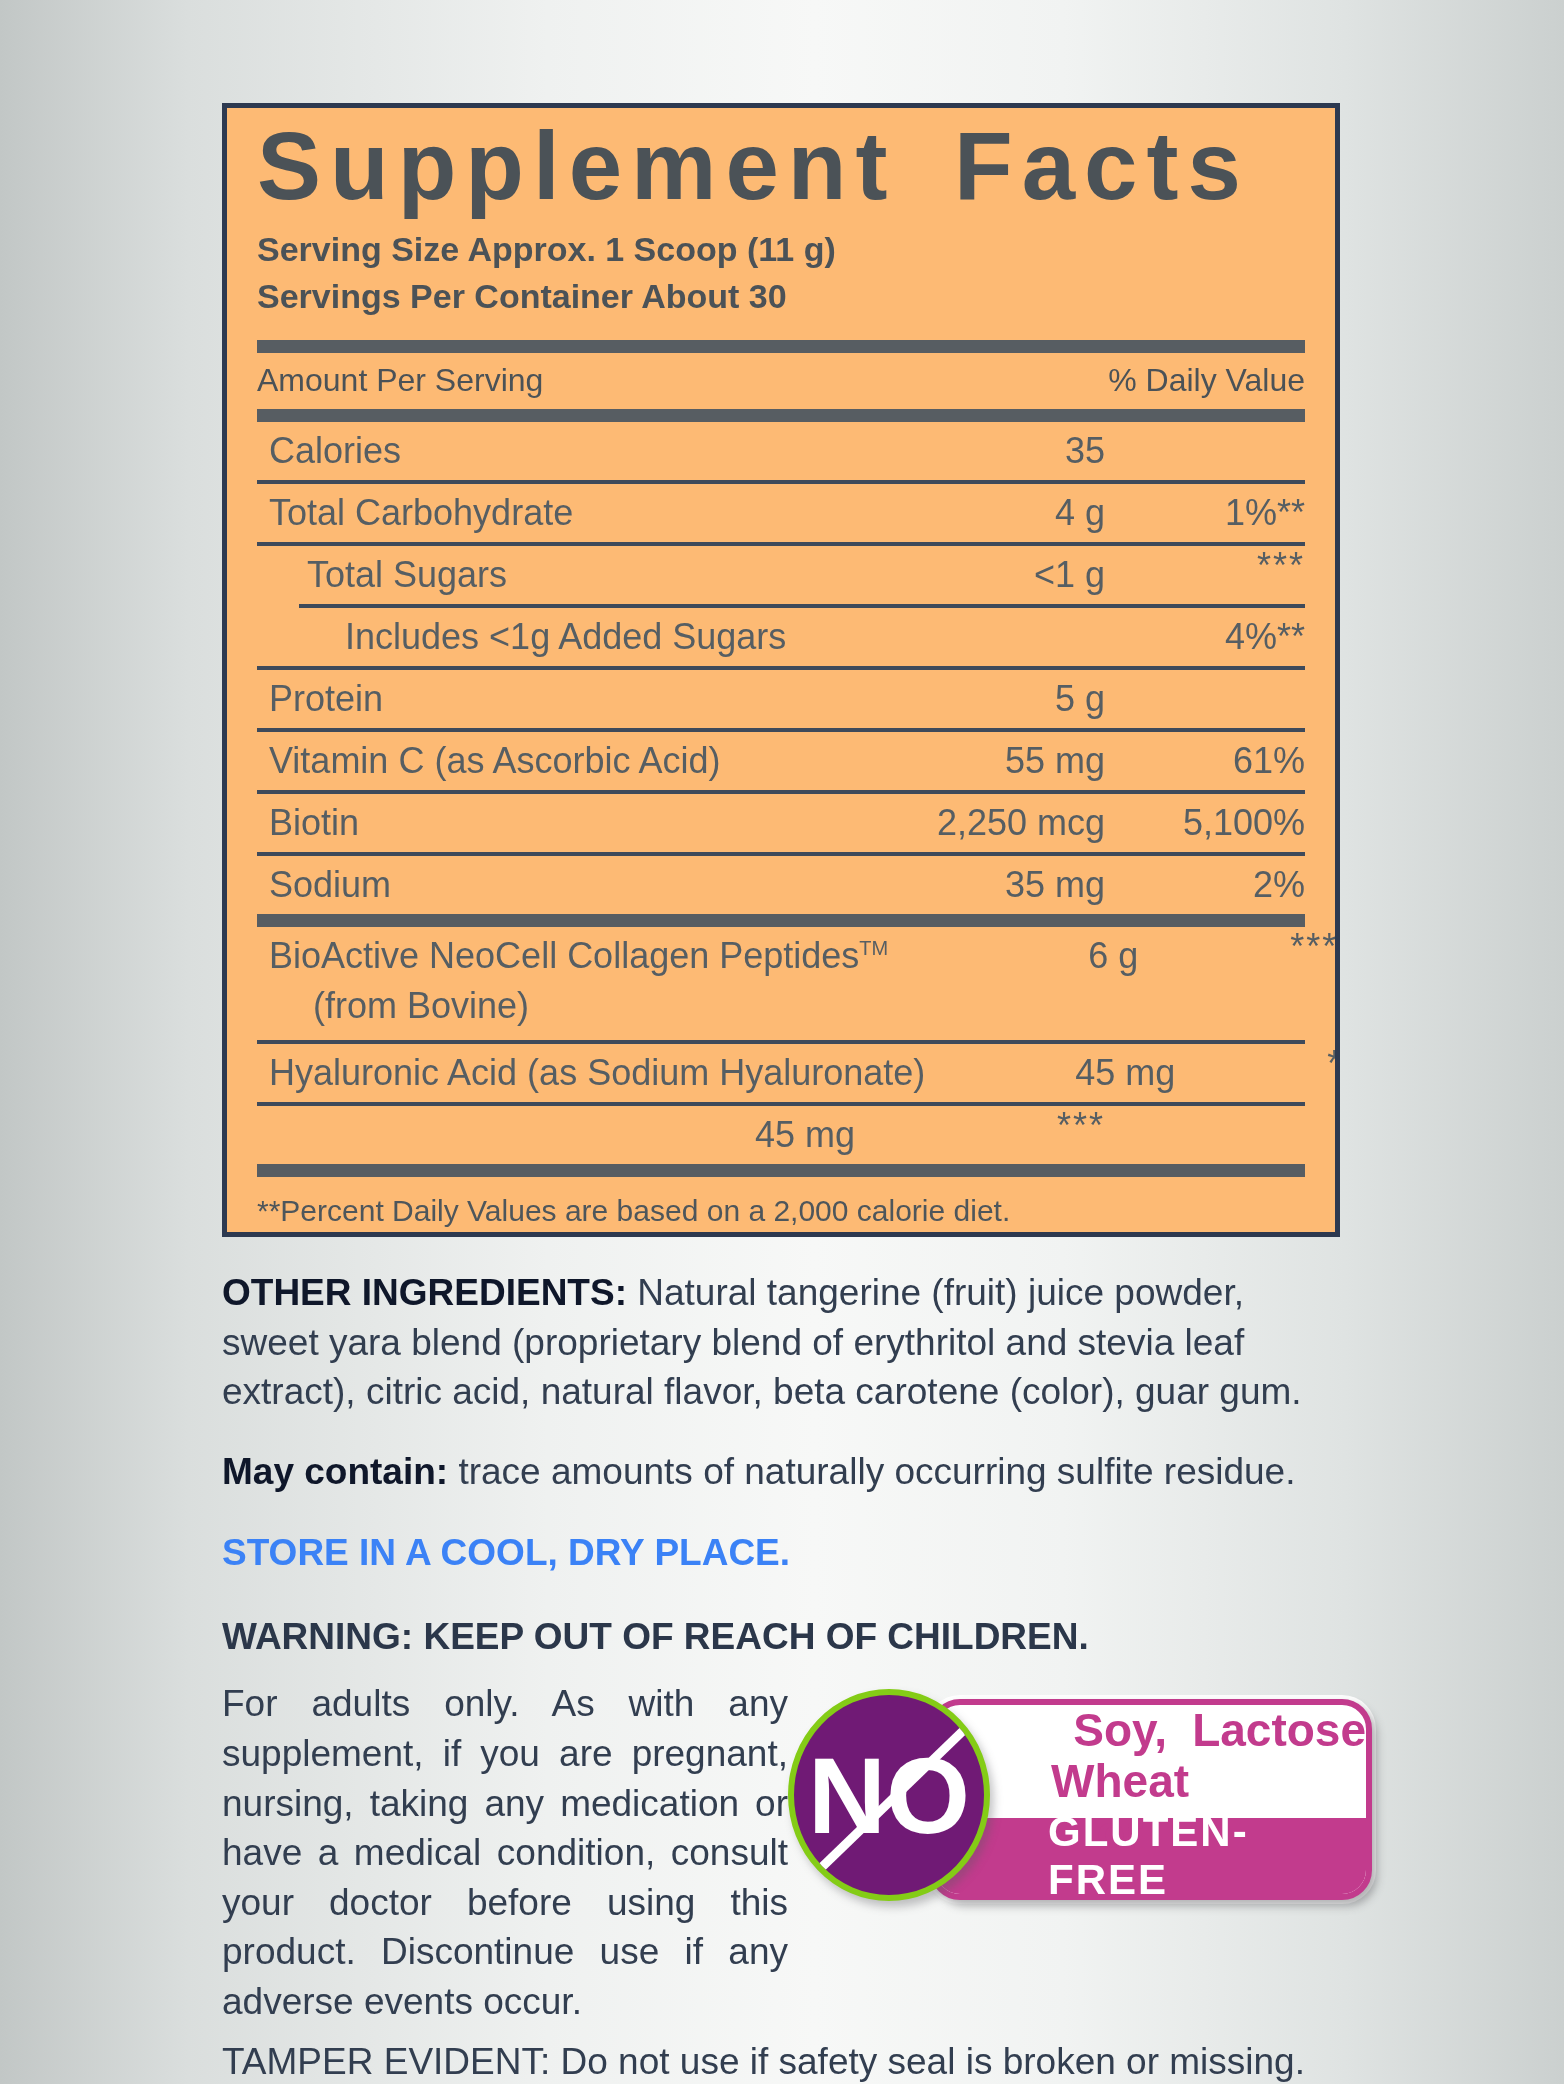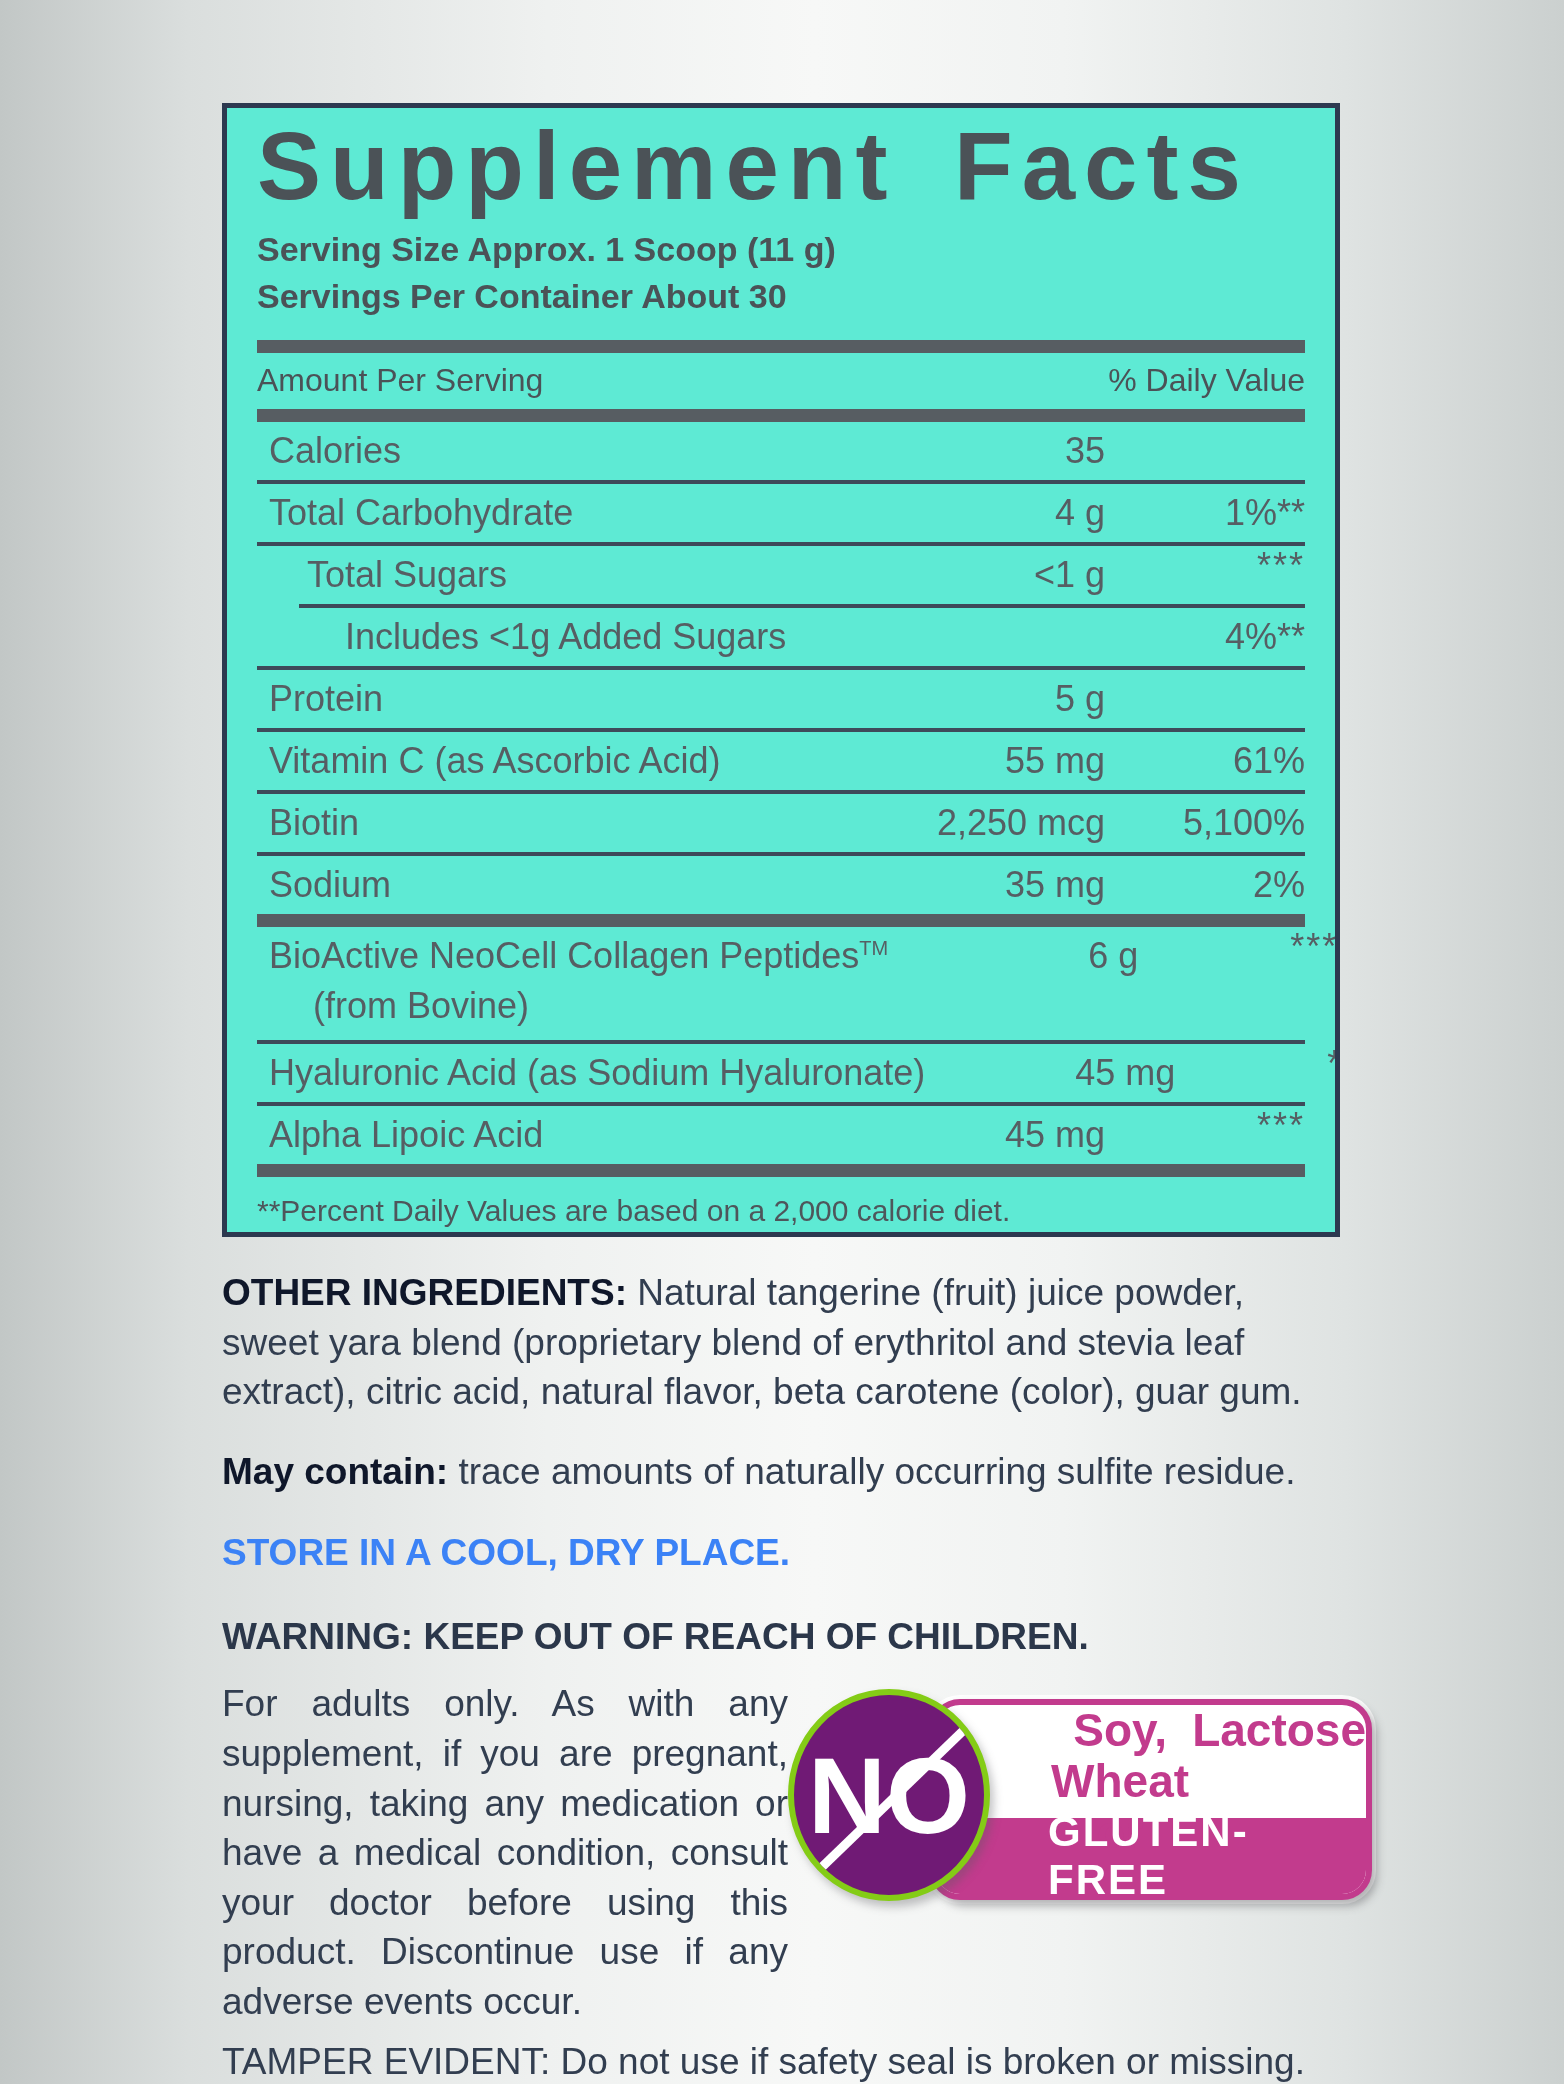--- a/index.html
+++ b/index.html
@@ -4,21 +4,21 @@
 <style>
   html,body{margin:0;padding:0;}
   body{
     width:1564px;height:2084px;position:relative;overflow:hidden;
     font-family:"Liberation Sans","DejaVu Sans",sans-serif;
     background:linear-gradient(to right,#c2c7c6 0%,#dadedd 12%,#eff1f0 35%,#f7f8f7 52%,#f1f3f2 68%,#dfe3e2 86%,#cbd0cf 100%);
   }
   
   .facts-box{
     position:absolute;left:222px;top:103px;width:1118px;height:1134px;
-    background:#5eead4;border:5px solid #2d3950;box-sizing:border-box;
+    background:#fdba74;border:5px solid #2d3950;box-sizing:border-box;
     padding:0 30px;overflow:hidden;
   }
   .sf-title{
     font-size:96px;font-weight:800;color:#4b5257;letter-spacing:9px;word-spacing:22px;
     line-height:1.0;margin-top:10px;white-space:nowrap;
   }
   .serving{font-size:34px;font-weight:700;color:#4b5257;line-height:1.38;}
   .serving-block{margin-top:12px;}
   .bar{height:13px;background:#575d62;}
   .bar.b1{margin-top:20px;}
@@ -165,21 +165,20 @@
   <div class="sep"></div>
 
   <div class="trow">
     <span class="nm">Hyaluronic Acid (as Sodium Hyaluronate)</span>
     <span class="amt">45 mg</span>
     <span class="dv sup">***</span>
   </div>
   <div class="sep"></div>
 
   <div class="trow">
-    <span class="nm">Alpha Lipoic Acid</span>
     <span class="amt">45 mg</span>
     <span class="dv sup">***</span>
   </div>
   <div class="bar"></div>
 
   <div class="footnotes">
     <div>**Percent Daily Values are based on a 2,000 calorie diet.</div>
     <div>***Daily Value not established.</div>
   </div>
 </div>

